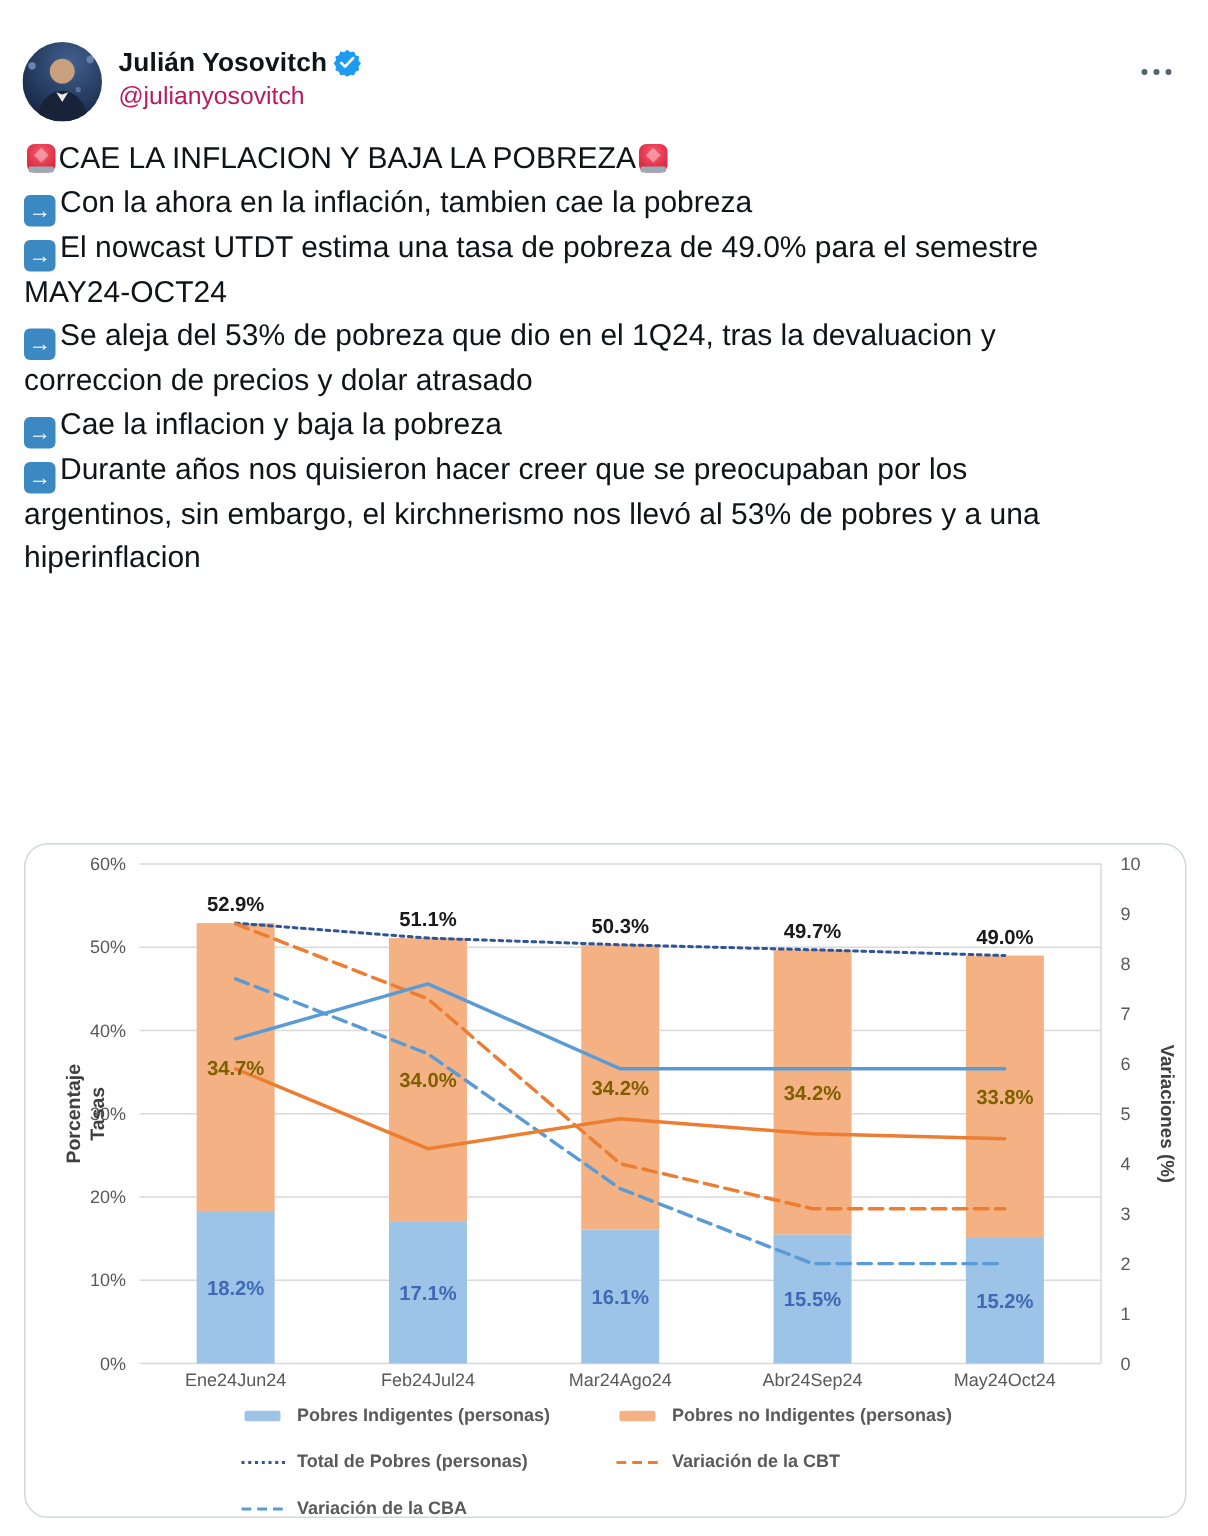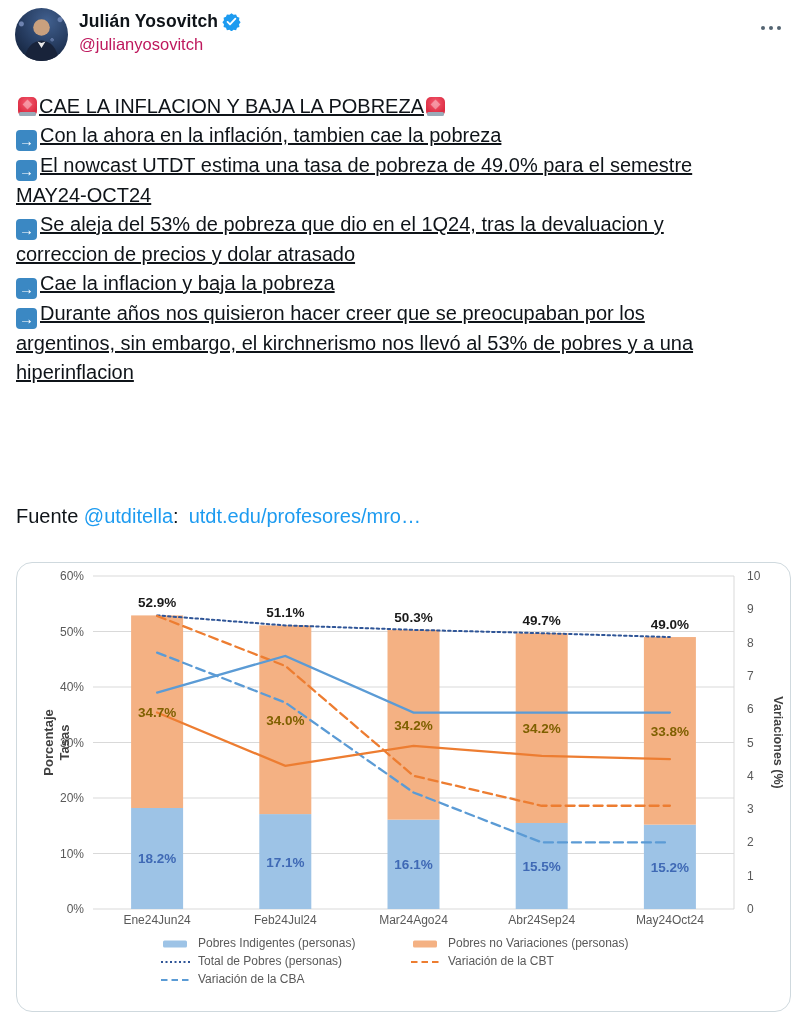--- a/index.html
+++ b/index.html
@@ -1,36 +1,36 @@
 <!DOCTYPE html>
 <html><head>
 <meta charset="utf-8">
 <style>
   html,body{margin:0;padding:0;background:#fff;}
   .page{position:relative;width:805px;height:1024px;background:#fff;overflow:hidden;
         font-family:"Liberation Sans",sans-serif;color:#0f1419;}
 
   
-  .tweet-header{position:absolute;top:8px;left:15px;right:18px;display:flex;align-items:flex-start;}
+  .tweet-header{position:absolute;top:28px;left:15px;right:18px;display:flex;align-items:flex-start;}
   .avatar{width:53px;height:53px;border-radius:50%;flex:0 0 53px;position:relative;overflow:hidden;
           background:
             radial-gradient(circle 3px at 12% 30%, rgba(180,200,255,.5) 0 2px, transparent 3px),
             radial-gradient(circle 3px at 85% 22%, rgba(180,200,255,.4) 0 2px, transparent 3px),
             radial-gradient(circle 2px at 70% 60%, rgba(180,200,255,.35) 0 1.5px, transparent 2px),
             radial-gradient(circle at 60% 25%, #41608f 0%, #24395c 55%, #0e1b30 100%);}
   .avatar svg{position:absolute;left:0;top:0;}
   .name-block{margin-left:11px;padding-top:3px;}
   .name-row{display:flex;align-items:center;gap:4px;}
   .display-name{font-weight:bold;font-size:17.5px;color:#0f1419;letter-spacing:.1px;}
   .handle{font-size:16.5px;color:#be185d;margin-top:3px;}
   .more-btn{position:absolute;right:2px;top:14px;display:flex;gap:4px;padding:4px;cursor:pointer;}
   .more-btn i{width:4px;height:4px;border-radius:50%;background:#536471;display:block;}
 
   
-  .tweet-body{position:absolute;top:92px;left:16px;width:716px;font-size:20px;line-height:29px;color:#0f1419;text-decoration:underline;}
+  .tweet-body{position:absolute;top:92px;left:16px;width:716px;font-size:20px;line-height:29px;color:#0f1419;}
   .t-line{margin:0;}
   .emoji{display:inline-flex;align-items:center;justify-content:center;}
   .emoji-arrow{width:21px;height:21px;background:#3b88c3;border-radius:4px;color:#fff;
                font-size:15px;font-weight:bold;vertical-align:-4px;margin-right:3px;line-height:21px;}
   .emoji-siren{width:19px;height:19px;border-radius:5px;position:relative;vertical-align:-3px;margin:0 2px;
                background:radial-gradient(circle at 50% 32%, #f2556a 10%, #dd2e44 65%);}
   .emoji-siren::before{content:"";position:absolute;left:6px;top:4px;width:7px;height:7px;
                background:rgba(255,255,255,.38);transform:rotate(45deg);}
   .emoji-siren::after{content:"";position:absolute;left:1px;right:1px;bottom:0;height:4px;
                background:#9aabb8;border-radius:1.5px;}
@@ -40,21 +40,21 @@
   .source-line .lnk{color:#1d9bf0;text-decoration:none;cursor:pointer;}
   .source-line .sep{margin-right:10px;}
 
   
   .chart-card{position:absolute;top:562px;left:16px;width:775px;height:450px;box-sizing:border-box;
               border:1px solid #cfd9de;border-radius:16px;background:#fff;overflow:hidden;}
   .chart-card svg{display:block;}
   svg text{font-family:"Liberation Sans",sans-serif;}
 
   .chart-legend{display:grid;grid-template-columns:250px auto;margin:0 0 0 142px;
-                font-size:12px;color:#595959;line-height:17px;row-gap:1px;}
+                font-size:12px;color:#595959;line-height:17px;row-gap:14px;font-weight:bold;}
   .legend-item{display:flex;align-items:center;white-space:nowrap;}
   .legend-item svg{margin-right:5px;flex:0 0 auto;}
 </style>
 </head>
 <body>
 
 <div class="page">
 
   <div class="tweet-header">
     <div class="avatar">
@@ -85,24 +85,20 @@
 
   <div class="tweet-body" id="tweet-body">
       <div class="t-line"><span class="emoji emoji-siren"></span><span>CAE LA INFLACION Y BAJA LA POBREZA</span><span class="emoji emoji-siren"></span></div>
       <div class="t-line"><span class="emoji emoji-arrow">→</span><span>Con la ahora en la inflación, tambien cae la pobreza</span></div>
       <div class="t-line"><span class="emoji emoji-arrow">→</span><span>El nowcast UTDT estima una tasa de pobreza de 49.0% para el semestre MAY24-OCT24</span></div>
       <div class="t-line"><span class="emoji emoji-arrow">→</span><span>Se aleja del 53% de pobreza que dio en el 1Q24, tras la devaluacion y correccion de precios y dolar atrasado</span></div>
       <div class="t-line"><span class="emoji emoji-arrow">→</span><span>Cae la inflacion y baja la pobreza</span></div>
       <div class="t-line"><span class="emoji emoji-arrow">→</span><span>Durante años nos quisieron hacer creer que se preocupaban por los argentinos, sin embargo, el kirchnerismo nos llevó al 53% de pobres y a una hiperinflacion</span></div>
     </div>
 
-  <div class="source-line">
-    <span>Fuente</span>
-    <span class="lnk">@utditella</span><span class="sep">:</span><span class="lnk">utdt.edu/profesores/mro…</span>
-  </div>
 
   <div class="chart-card">
     <svg id="chart-svg" width="773" height="372" viewBox="0 0 773 372">
         <line x1="76" y1="346" x2="717" y2="346" stroke="#d9d9d9" stroke-width="1"></line>
         <text x="67" y="350" text-anchor="end" font-size="12" fill="#595959">0%</text>
         <line x1="76" y1="290.5" x2="717" y2="290.5" stroke="#d9d9d9" stroke-width="1"></line>
         <text x="67" y="294.5" text-anchor="end" font-size="12" fill="#595959">10%</text>
         <line x1="76" y1="235" x2="717" y2="235" stroke="#d9d9d9" stroke-width="1"></line>
         <text x="67" y="239" text-anchor="end" font-size="12" fill="#595959">20%</text>
         <line x1="76" y1="179.5" x2="717" y2="179.5" stroke="#d9d9d9" stroke-width="1"></line>
@@ -168,21 +164,21 @@
         <span class="legend-item">
           <svg width="34" height="10">
             <rect x="4" y="1.5" width="24" height="7" rx="1.5" fill="#9DC3E6"></rect>
           </svg>
           <span>Pobres Indigentes (personas)</span>
         </span>
         <span class="legend-item">
           <svg width="34" height="10">
             <rect x="4" y="1.5" width="24" height="7" rx="1.5" fill="#F4B183"></rect>
           </svg>
-          <span>Pobres no Variaciones (personas)</span>
+          <span>Pobres no Indigentes (personas)</span>
         </span>
         <span class="legend-item">
           <svg width="34" height="10">
             <line x1="2" x2="32" y1="5" y2="5" stroke="#2F5597" stroke-width="2" stroke-dasharray="2,2.5"></line>
           </svg>
           <span>Total de Pobres (personas)</span>
         </span>
         <span class="legend-item">
           <svg width="34" height="10">
             <line x1="2" x2="32" y1="5" y2="5" stroke="#ED7D31" stroke-width="2" stroke-dasharray="6.5,4"></line>

